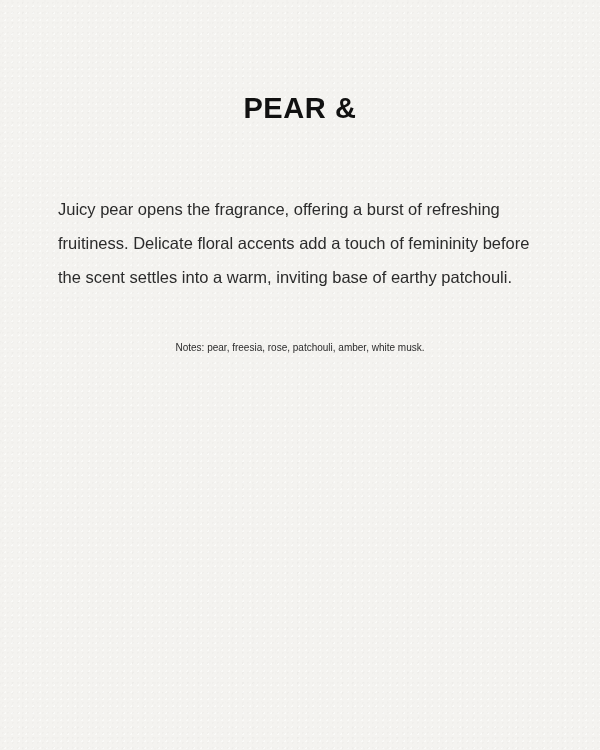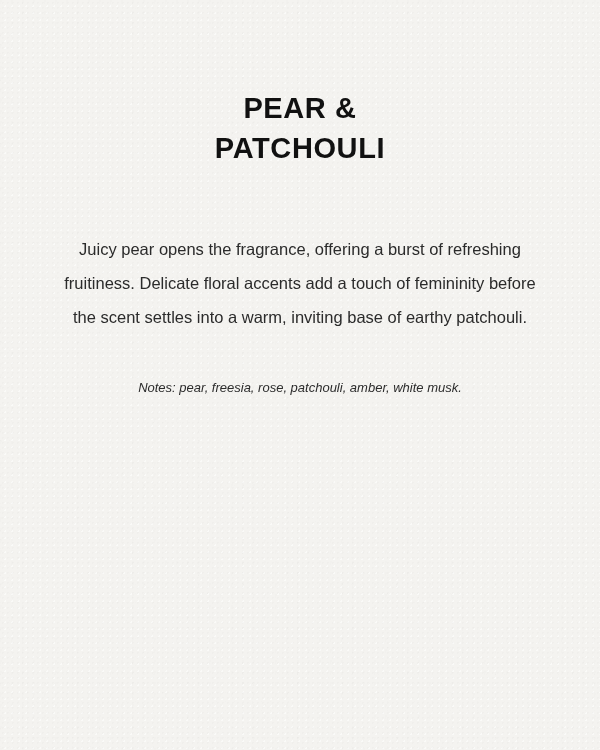--- a/index.html
+++ b/index.html
@@ -46,49 +46,46 @@
     font-weight: bold;
     letter-spacing: 0.6px;
     color: #111111;
   }
   .title .line {
     display: block;
   }
   .body-copy {
     margin: 0;
     padding-top: 64px;
-    text-align: center;
     font-size: 16.5px;
     line-height: 34px;
     color: #2b2b2b;
     font-weight: 400;
   }
   .body-copy p {
     margin: 0;
   }
   .notes {
     margin: 0;
     padding-top: 40px;
     text-align: center;
-    font-size: 13px;
+    font-size: 10px;
     line-height: 28px;
-    font-style: italic;
     color: #2b2b2b;
   }
 </style>
 </head>
 <body>
 
 <div class="paper-texture"></div>
 
 <div class="page">
 
   <h1 class="title">
     <span class="line">PEAR &amp;</span>
-    <span class="line">PATCHOULI</span>
   </h1>
 
   <div class="body-copy">
     <p>Juicy pear opens the fragrance, offering a burst of refreshing fruitiness. Delicate floral accents add a touch of femininity before the scent settles into a warm, inviting base of earthy patchouli.</p>
   </div>
 
   <div class="notes">Notes: pear, freesia, rose, patchouli, amber, white musk.</div>
 
 </div>
 

